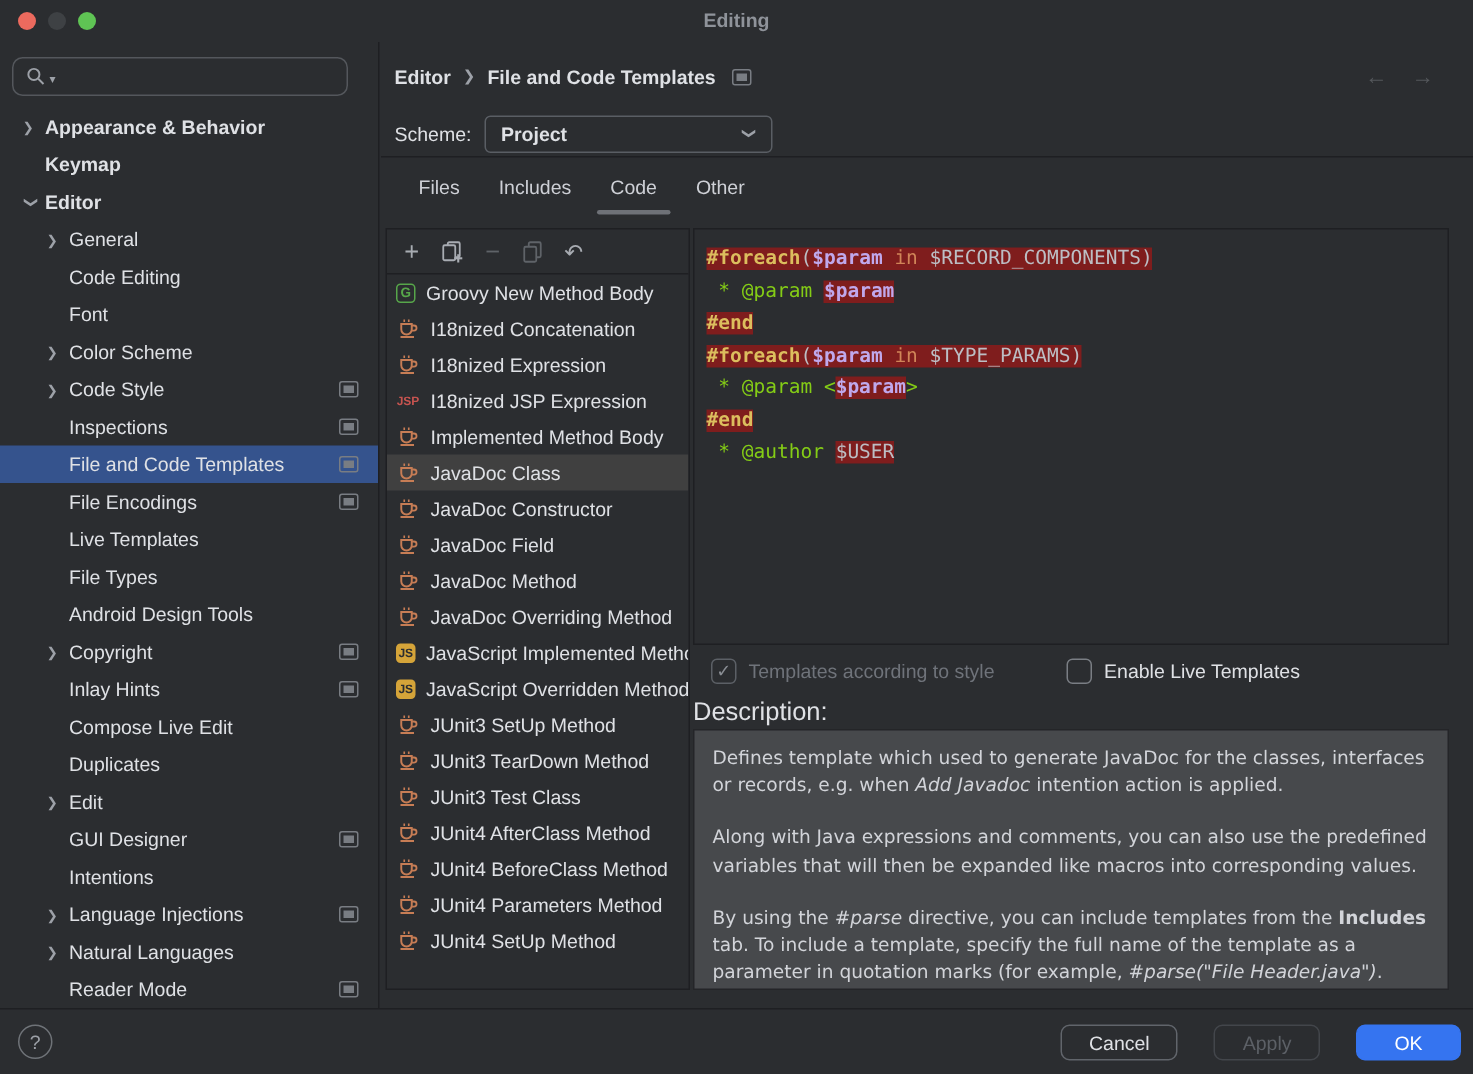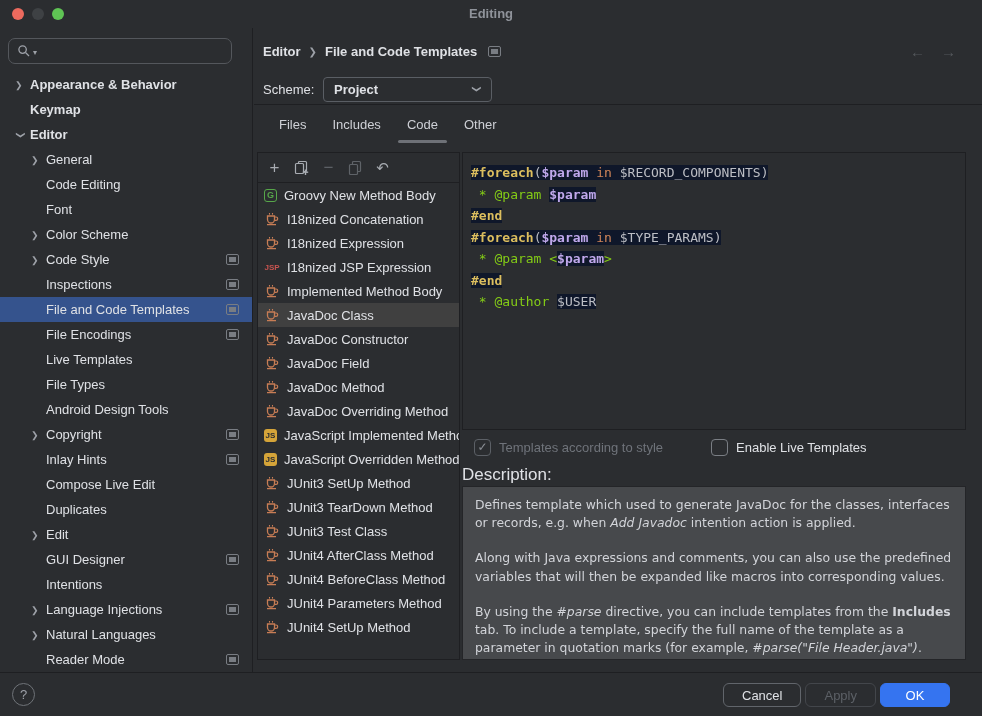--- a/index.html
+++ b/index.html
@@ -43,40 +43,40 @@
   .badge { margin-left:auto; margin-right:13px; width:13px; height:11px;
     border:1px solid #797D83; border-radius:2px; display:flex; align-items:center;
     justify-content:center; flex:0 0 13px; }
   .badge-in { width:7px; height:5px; background:#797D83; display:block; }
   
   .footer { position:absolute; bottom:0; left:0; right:0; height:44px;
     border-top:1px solid #1E1F22; }
   .help-btn { position:absolute; left:12px; top:10px; width:23px; height:23px;
     border:1px solid #6F7378; border-radius:50%; color:#9DA1A8; font-size:13px;
     display:flex; align-items:center; justify-content:center; background:transparent; }
-  .footer-buttons { position:absolute; right:32px; top:10px; display:flex; gap:4px;justify-content:flex-end; }
+  .footer-buttons { position:absolute; right:8px; top:10px; display:flex; gap:24px;justify-content:flex-end; }
   .btn { height:24px; min-width:70px; padding:0 18px; border-radius:6px; font-size:13px;
     font-family:"Liberation Sans",sans-serif; display:flex; align-items:center;
     justify-content:center; }
   .btn.cancel { background:transparent; border:1px solid #61656B; color:#DFE1E5; }
   .btn.apply { background:transparent; border:1px solid #43464B; color:#5C6066; }
   .btn.ok { background:#3574F0; border:1px solid #3574F0; color:#FFFFFF; }
   
   .content { position:absolute; top:28px; left:254px; right:0; bottom:44px; }
   .header-row { height:46px; display:flex; align-items:center; padding-left:9px;
     position:relative; }
   .crumb { font-size:13px; font-weight:700; color:#DFE1E5; }
   .crumb-sep { color:#9DA1A8; font-size:10px; margin:0 8px; }
   .crumb-badge { margin-left:11px; }
   .crumb-badge .badge { margin:0; }
   .nav-arrows { position:absolute; right:26px; top:0; height:46px; display:flex;
     gap:16px; align-items:center; color:#55585C; font-size:15px; }
   .scheme-row { height:30px; display:flex; align-items:center; padding-left:9px; }
   .scheme-label { font-size:13px; color:#DFE1E5; width:51px; }
-  .scheme-select { margin-left:9px; width:169px; height:25px; border:1px solid #5A5E64;
+  .scheme-select { margin-left:9px; width:192px; height:25px; border:1px solid #5A5E64;
     border-radius:4px; display:flex; align-items:center; padding:0 10px;
     background:#2B2D30; }
   .scheme-value { font-size:13px; font-weight:700; color:#DFE1E5; flex:1; }
   .scheme-chevron { color:#9DA1A8; font-size:9px; transform:rotate(90deg); }
   .hdivider { height:1px; background:#1E1F22; }
   .tabs-row { height:38px; display:flex; align-items:stretch; padding-left:12px; }
   .tab { position:relative; display:flex; align-items:center; padding:0 13px;
     font-size:13px; color:#CED0D6; }
   .tab.active::after { content:""; position:absolute; left:4px; right:4px; bottom:0;
     height:3px; background:#6E7177; border-radius:2px; }
@@ -101,21 +101,21 @@
     font-size:9px; font-weight:700; width:13px; flex:0 0 13px; height:13px; }
   .tico.js { background:#D5A439; border-radius:3px; color:#2B2D30; font-size:8px;
     font-weight:700; width:13px; flex:0 0 13px; height:13px; }
   .tico.jsp { color:#C75450; font-size:8px; font-weight:700; letter-spacing:0; }
   
   .editor-col { flex:1; display:flex; flex-direction:column; min-width:0; }
   .editor { height:278px; flex:0 0 278px; border:1px solid #1E1F22; padding:9px 4px 0 8px;
     overflow:hidden; font-family:"DejaVu Sans Mono", monospace; font-size:13px;
     line-height:21.5px; }
   .code-line { white-space:pre; }
-  .seg { background:#0f172a; }
+  .seg { background:#7f1d1d; }
   .tk-dir { color:#DCBE5E; font-weight:700; }
   .tk-var { color:#C0A8EC; font-weight:700; }
   .tk-gv  { color:#BCBEC4; }
   .tk-kw  { color:#D08558; }
   .tk-cm  { color:#84cc16; }
   .tk-pn  { color:#BCBEC4; }
   .options-row { height:34px; flex:0 0 34px; display:flex; align-items:center;
     padding-left:12px; }
   .opt { display:flex; align-items:center; gap:8px; font-size:13px; }
   .opt.disabled { color:#6F737A; }

